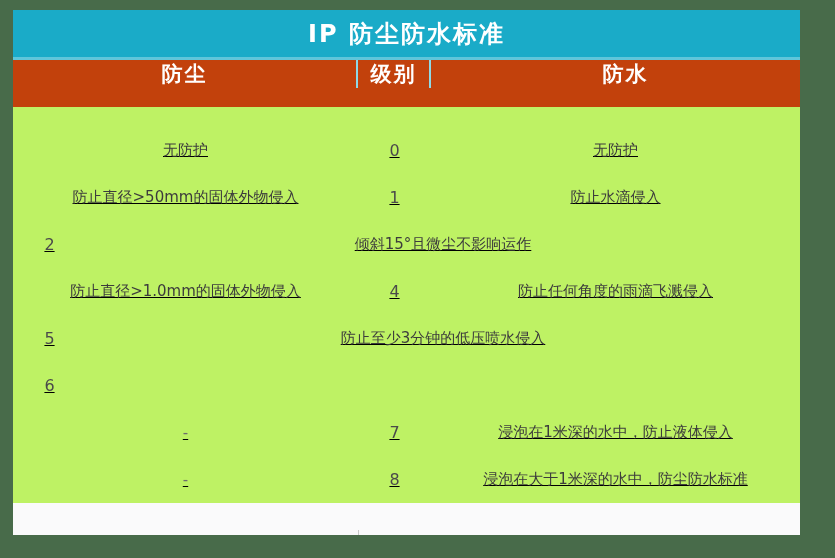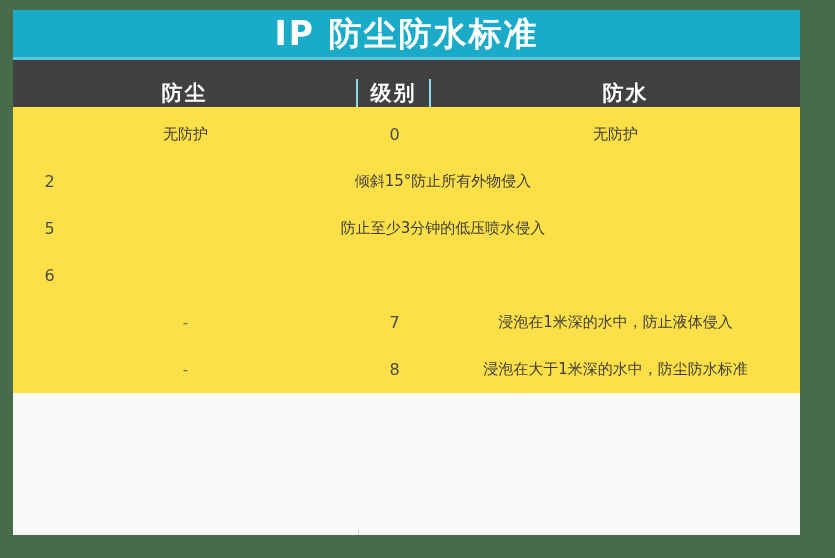--- a/index.html
+++ b/index.html
@@ -30,51 +30,52 @@
   .title-band {
     height: 47px;
     background: #1aabc8;
     display: flex;
     align-items: center;
     justify-content: center;
     border-bottom: 3px solid #5fc6da;
   }
   .title-text {
     color: #ffffff;
-    font-size: 33px;
+    font-size: 24px;
     font-weight: bold;
     letter-spacing: 2px;
     line-height: 1;
   }
 
   
   .head-band {
     height: 47px;
-    background: #404040;
+    background: #c2410c;
     display: flex;
-    align-items: flex-end;
+    align-items: flex-start;
   }
   .head-cell {
     display: flex;
     align-items: center;
     justify-content: center;
     color: #ffffff;
     font-size: 21px;
     font-weight: bold;
     letter-spacing: 2px;
     box-sizing: border-box;
   }
   .head-dust   { width: 345px; border-right: 2px solid #8fd8e6; }
-  .head-level  { width: 73px;  border-right: 2px solid #8fd8e6; margin-top: 9px; }
+  .head-level  { width: 73px;  border-right: 2px solid #8fd8e6; }
   .head-water  { flex: 1; margin-left: 20px; }
 
   
   .body {
-    background: #fde047;
-    padding-top: 4px;
+    background: #bef264;
+    padding-top: 20px;
+    text-decoration: underline;
   }
   .row {
     display: flex;
     align-items: center;
     height: 47px;
   }
   .cell {
     display: flex;
     align-items: center;
     justify-content: center;
@@ -116,27 +117,37 @@
   </div>
 
   <div class="body">
 
     <div class="row">
       <div class="cell cell-dust">无防护</div>
       <div class="cell cell-level">0</div>
       <div class="cell cell-water">无防护</div>
     </div>
 
+    <div class="row">
+      <div class="cell cell-dust">防止直径&gt;50mm的固体外物侵入</div>
+      <div class="cell cell-level">1</div>
+      <div class="cell cell-water">防止水滴侵入</div>
+    </div>
 
     <div class="row">
       <div class="cell cell-level">2</div>
-      <div class="cell cell-water">倾斜15°防止所有外物侵入</div>
+      <div class="cell cell-water">倾斜15°且微尘不影响运作</div>
     </div>
 
 
+    <div class="row">
+      <div class="cell cell-dust">防止直径&gt;1.0mm的固体外物侵入</div>
+      <div class="cell cell-level">4</div>
+      <div class="cell cell-water">防止任何角度的雨滴飞溅侵入</div>
+    </div>
 
     <div class="row">
       <div class="cell cell-level">5</div>
       <div class="cell cell-water">防止至少3分钟的低压喷水侵入</div>
     </div>
 
     <div class="row">
       <div class="cell cell-level">6</div>
     </div>
 

